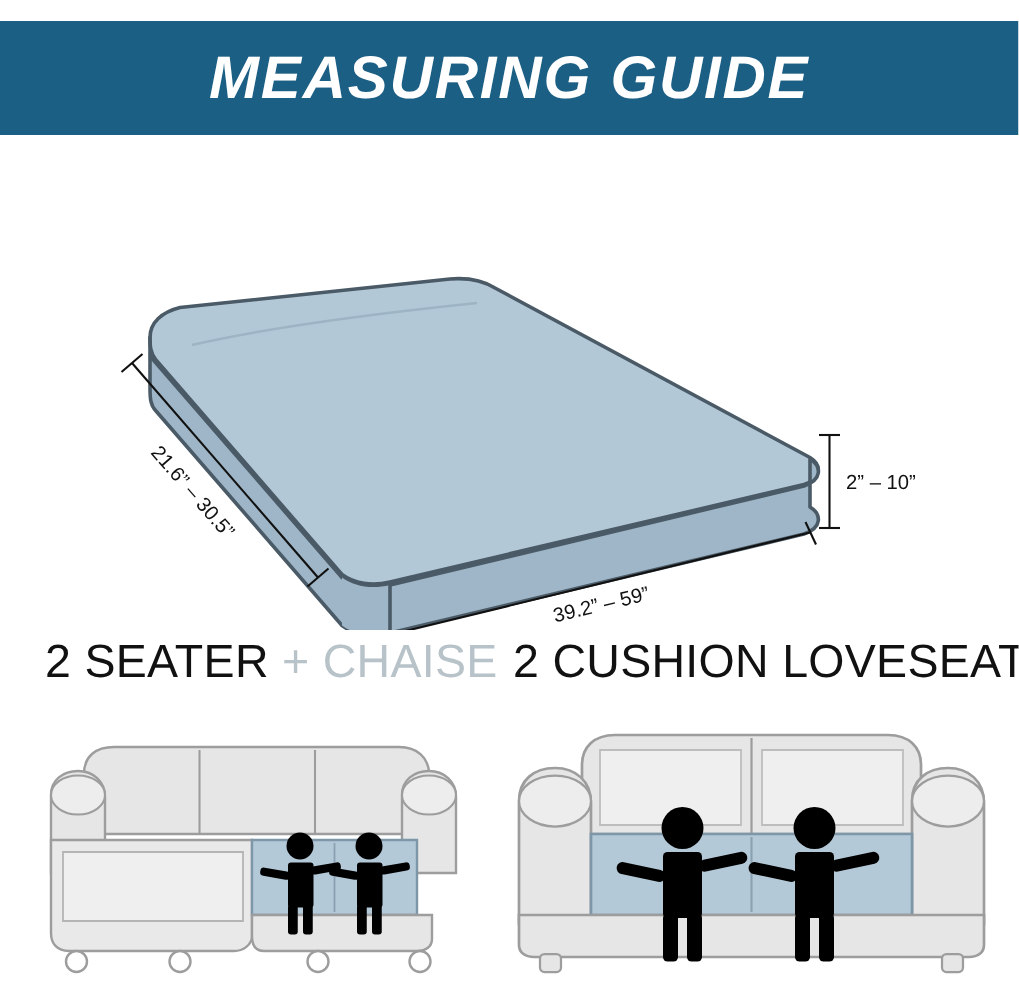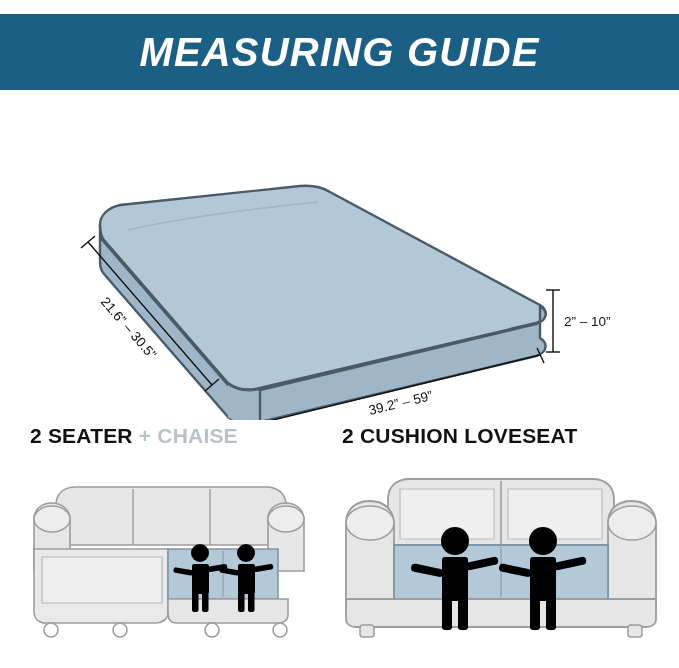--- a/index.html
+++ b/index.html
@@ -69,22 +69,22 @@
   }
   .panel {
     position: absolute;
     top: 0;
   }
   .panel-left { left: 16px; width: 320px; }
   .panel-right { left: 330px; width: 345px; }
 
   .panel-heading {
     font-family: "Liberation Sans", sans-serif;
-    font-size: 21px;
-    font-weight: bold;
+    font-size: 31px;
+    font-weight: normal;
     letter-spacing: 0.2px;
     color: #111111;
     white-space: nowrap;
     margin: 0 0 6px 0;
     padding: 0;
     line-height: 1.1;
   }
   .panel-heading .accent {
     color: #b7c3c9;
   }

